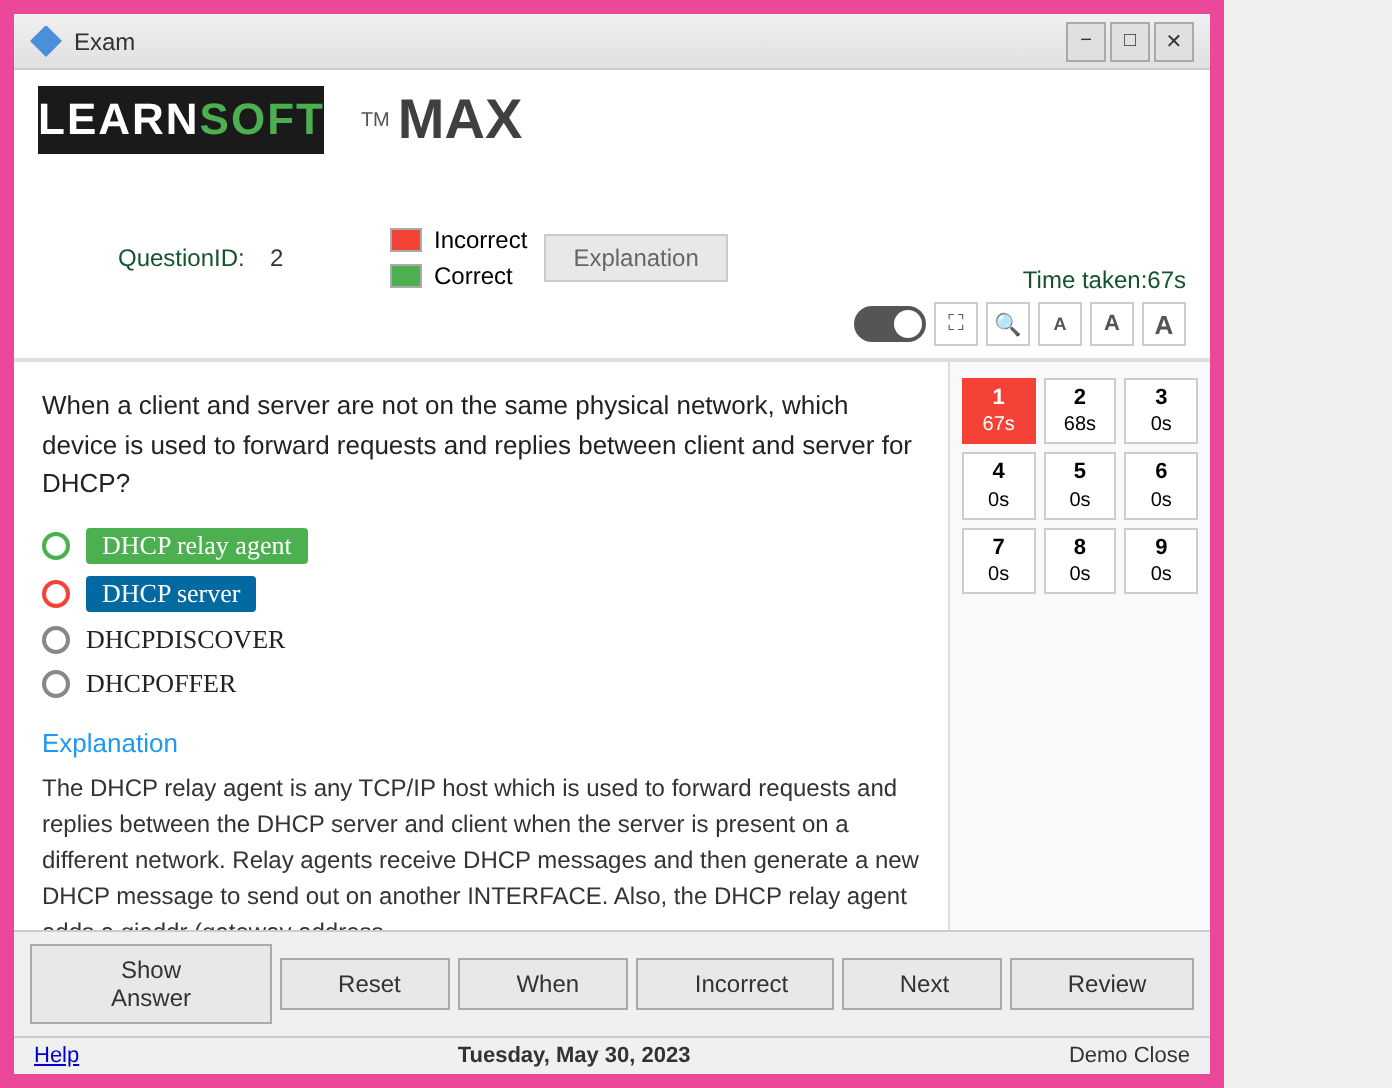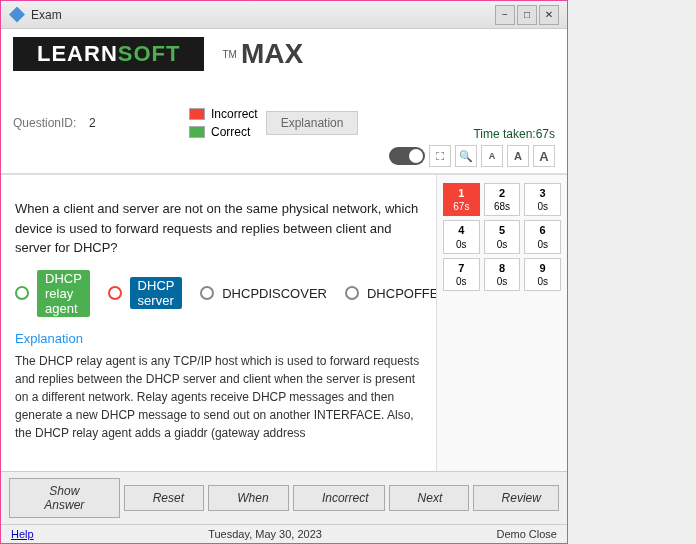--- a/index.html
+++ b/index.html
@@ -5,23 +5,23 @@
     * { box-sizing: border-box; margin: 0; padding: 0; }
     body {
       font-family: 'Segoe UI', Tahoma, Geneva, Verdana, sans-serif;
       font-size: 13px;
       background: #f0f0f0;
       width: 696px;
       height: 544px;
       overflow: hidden;
     }
     .window {
-      width: 568px;
+      width: 612px;
       height: 544px;
-      border: 1px solid #ec4899;
+      border: 7px solid #ec4899;
       background: #f0f0f0;
       display: flex;
       flex-direction: column;
     }
     .title-bar {
       background: linear-gradient(to bottom, #f0f0f0, #e0e0e0);
       height: 28px;
       display: flex;
       align-items: center;
       padding: 0 8px;
@@ -62,21 +62,21 @@
       border-bottom: 1px solid #ddd;
       padding: 8px 12px 6px 12px;
     }
     .logo-area {
       display: flex;
       align-items: center;
       margin-bottom: 8px;
     }
     .logo-box {
       background: #1a1a1a;
-      padding: 4px 24px;
+      padding: 4px 0;
       display: inline-flex;
       align-items: center;
     }
     .logo-learn {
       color: white;
       font-size: 22px;
       font-weight: 900;
       letter-spacing: 1px;
     }
     .logo-soft {
@@ -109,22 +109,23 @@
       gap: 2px;
       min-width: 160px;
     }
     .info-item {
       display: flex;
       align-items: center;
       gap: 6px;
       font-size: 12px;
     }
     .info-label {
-      color: #737373;
+      color: #14532d;
       min-width: 70px;
+      margin-left: 40px;
     }
     .info-value {
       color: #333;
       font-weight: 500;
     }
     .incorrect-badge {
       background: #f44336;
       color: white;
       padding: 2px 10px;
       border-radius: 2px;
@@ -210,35 +211,36 @@
 
     .main-area {
       display: flex;
       flex: 1;
       overflow: hidden;
       background: white;
       border-top: 1px solid #ddd;
     }
     .question-panel {
       flex: 1;
-      padding: 24px 14px;
+      padding: 12px 14px;
       overflow-y: auto;
       border-right: 1px solid #ddd;
     }
     .question-text {
       font-size: 13px;
       color: #222;
       line-height: 1.5;
       margin-bottom: 12px;
     }
     .option-list {
       display: flex;
-      flex-direction: row;
-      gap: 18px;
+      flex-direction: column;
+      gap: 6px;
       margin-bottom: 14px;
+      font-family: Liberation Serif, serif;
     }
     .option-item {
       display: flex;
       align-items: center;
       gap: 8px;
       font-size: 13px;
     }
     .option-radio {
       width: 14px;
       height: 14px;
@@ -319,21 +321,20 @@
     }
     .bottom-btn {
       border: 1px solid #aaa;
       background: #e8e8e8;
       padding: 5px 28px;
       font-size: 12px;
       cursor: pointer;
       color: #333;
       min-width: 80px;
       text-align: center;
-      font-style: italic;
     }
     .bottom-btn.primary {
       background: #e8e8e8;
     }
 
     .status-bar {
       background: #f0f0f0;
       border-top: 1px solid #ccc;
       padding: 3px 10px;
       display: flex;
@@ -480,16 +481,16 @@
     <button class="bottom-btn">Show Answer</button>
     <button class="bottom-btn">Reset</button>
     <button class="bottom-btn">When</button>
     <button class="bottom-btn">Incorrect</button>
     <button class="bottom-btn primary">Next</button>
     <button class="bottom-btn">Review</button>
   </div>
 
   <div class="status-bar">
     <span style="cursor:pointer; text-decoration:underline;">Help</span>
-    <span style="color:#333;">Tuesday, May 30, 2023</span>
+    <span style="color:#333;font-weight:bold;">Tuesday, May 30, 2023</span>
     <span style="color:#333;">Demo Close</span>
   </div>
 </div>
 
 </body></html>

